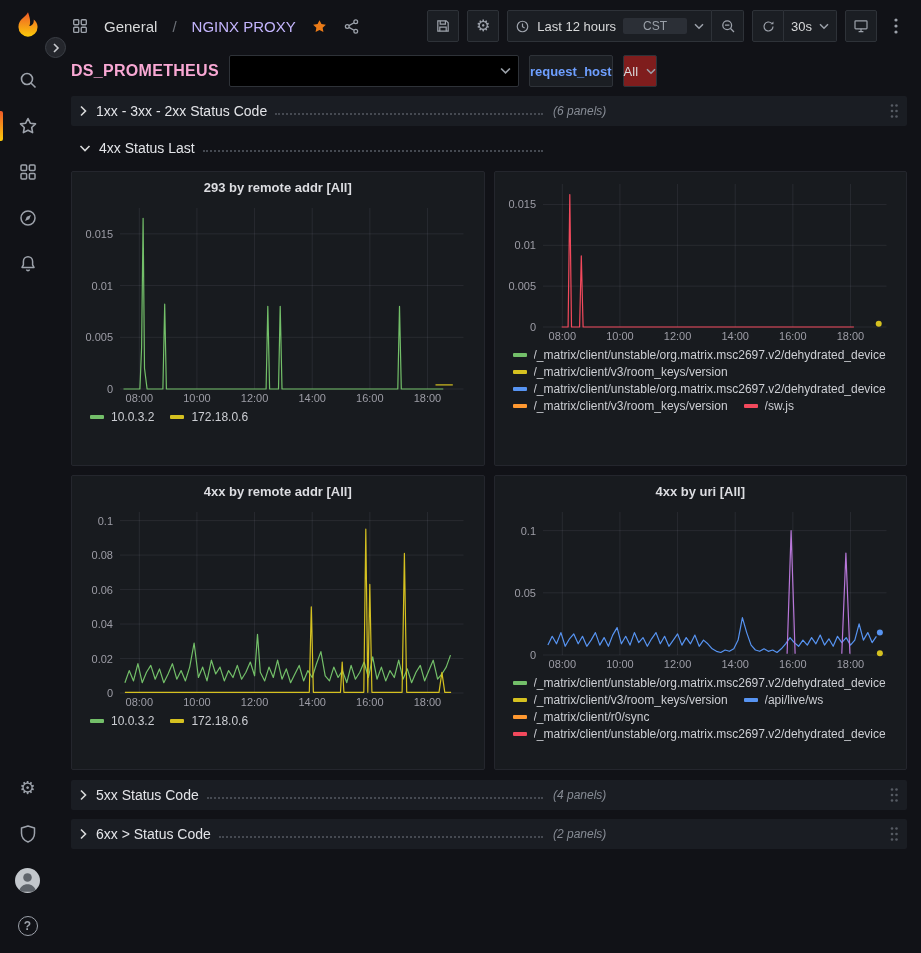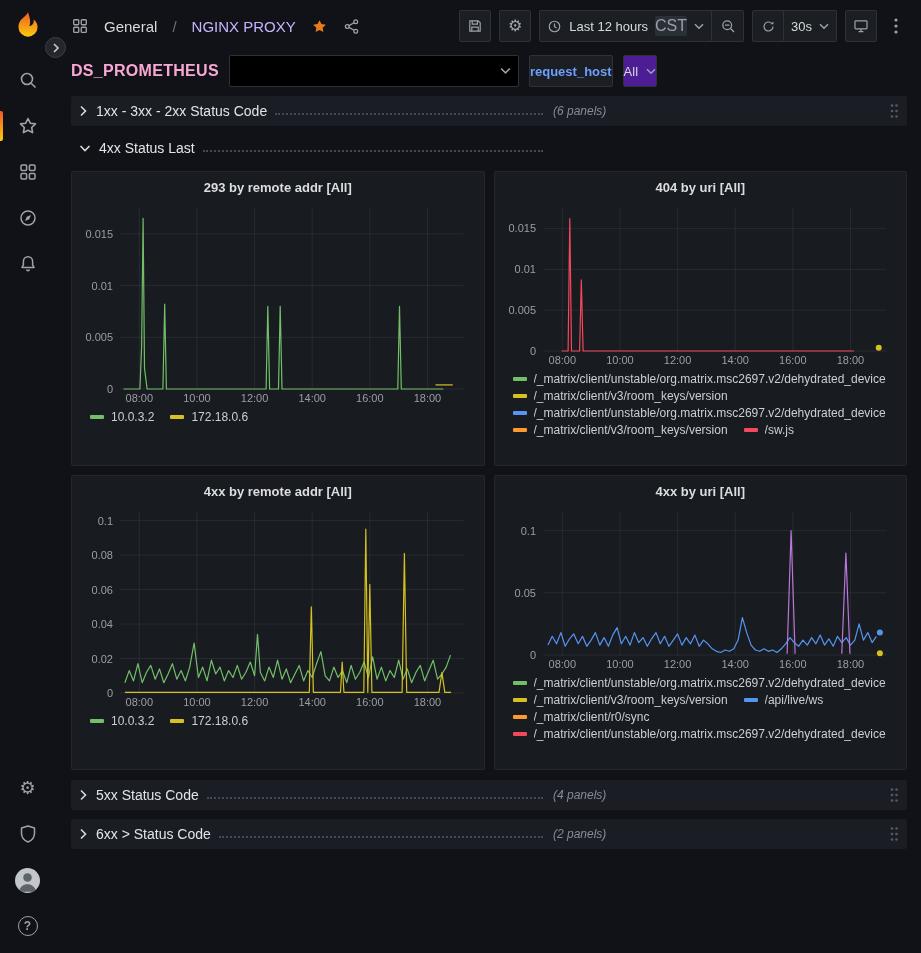--- a/index.html
+++ b/index.html
@@ -23,29 +23,29 @@
   .topbar{height:52px;display:flex;align-items:center;gap:15px;padding:0 14px 0 16px}
   .crumb-sec{font-size:15px;color:#d8d9da;cursor:pointer}
   .crumb-sep{color:#6e7279;font-size:15px}
   .crumb-title{font-size:15px;color:#c4b5fd;font-weight:500}
   .tb-right{margin-left:auto;display:flex;align-items:center;gap:8px}
   .tb-btn{height:32px;min-width:32px;padding:0 7px;display:flex;align-items:center;justify-content:center;gap:7px;background:#1b1e23;border:1px solid #2e3238;border-radius:2px;color:#aeb3bb;cursor:pointer;font-size:13px}
   .tb-group{display:flex}
   .tb-group .tb-btn+.tb-btn{border-left:none;border-radius:0 2px 2px 0}
   .tb-group .tb-btn:first-child{border-radius:2px 0 0 2px}
   .tb-text{color:#d8d9da;font-size:13px;white-space:nowrap}
-  .tz-badge{font-size:16px;color:#9aa0a8;background:#2b2f36;border-radius:2px;padding:1px 0}
+  .tz-badge{font-size:12px;color:#9aa0a8;background:#2b2f36;border-radius:2px;padding:1px 20px}
   .kebab-btn{border:none;background:transparent;min-width:22px;padding:0}
   
   .subbar{height:38px;display:flex;align-items:center;gap:10px;padding:0 14px 0 16px}
   .ds-label{color:#f9a8d4;font-weight:700;font-size:16px;letter-spacing:.3px;cursor:default}
   .host-select{width:290px;height:32px;background:#000;border:1px solid #2e3238;border-radius:2px;display:flex;align-items:center;justify-content:flex-end;padding-right:7px;cursor:pointer}
   .chip{height:32px;display:flex;align-items:center;padding:0 0;background:#1b1e23;border:1px solid #2e3238;border-radius:2px;font-size:13px}
   .chip.vlabel{color:#6e9fff;font-weight:600}
-  .chip.vvalue{color:#d8d9da;gap:8px;cursor:pointer;background:#4c1d95}
+  .chip.vvalue{color:#d8d9da;gap:8px;cursor:pointer;background:#7f1d1d}
   
   .dash{padding:6px 14px 0 16px}
   .rowh{display:flex;align-items:center;height:30px;padding:0 8px;border-radius:2px;margin-bottom:9px;cursor:pointer}
   .rowh.collapsed{background:#1a1d23}
   .rowh.expanded{background:transparent;height:26px;margin:2px 0 10px}
   .row-left{flex:0 0 472px;display:flex;align-items:center;min-width:0}
   .row-title{font-size:14px;font-weight:400;color:#e3e4e8;white-space:nowrap;margin-left:8px}
   .leader{flex:1;border-bottom:2px dotted #454951;height:8px;margin:0 8px;min-width:10px}
   .row-count{font-size:12px;font-style:italic;color:#868b94;white-space:nowrap;margin-left:2px}
   .spacer{flex:1}
@@ -345,21 +345,20 @@
               <span class="legend-label">10.0.3.2</span>
             </div>
             <div class="legend-item">
               <span class="swatch" style="background: rgb(213, 193, 32);"></span>
               <span class="legend-label">172.18.0.6</span>
             </div>
           </div>
       </div>
 
       <div class="panel">
-        <div class="panel-title">404 by uri [All]</div>
         <div class="chart short">
             <svg viewBox="0 0 395.5 168">
               <line x1="59.307466442953015" y1="8" x2="59.307466442953015" y2="151" stroke="rgba(204,204,220,0.09)"></line>
               <text x="59.307466442953015" y="164" text-anchor="middle">08:00</text>
               <line x1="116.94169463087248" y1="8" x2="116.94169463087248" y2="151" stroke="rgba(204,204,220,0.09)"></line>
               <text x="116.94169463087248" y="164" text-anchor="middle">10:00</text>
               <line x1="174.57592281879195" y1="8" x2="174.57592281879195" y2="151" stroke="rgba(204,204,220,0.09)"></line>
               <text x="174.57592281879195" y="164" text-anchor="middle">12:00</text>
               <line x1="232.2101510067114" y1="8" x2="232.2101510067114" y2="151" stroke="rgba(204,204,220,0.09)"></line>
               <text x="232.2101510067114" y="164" text-anchor="middle">14:00</text>

